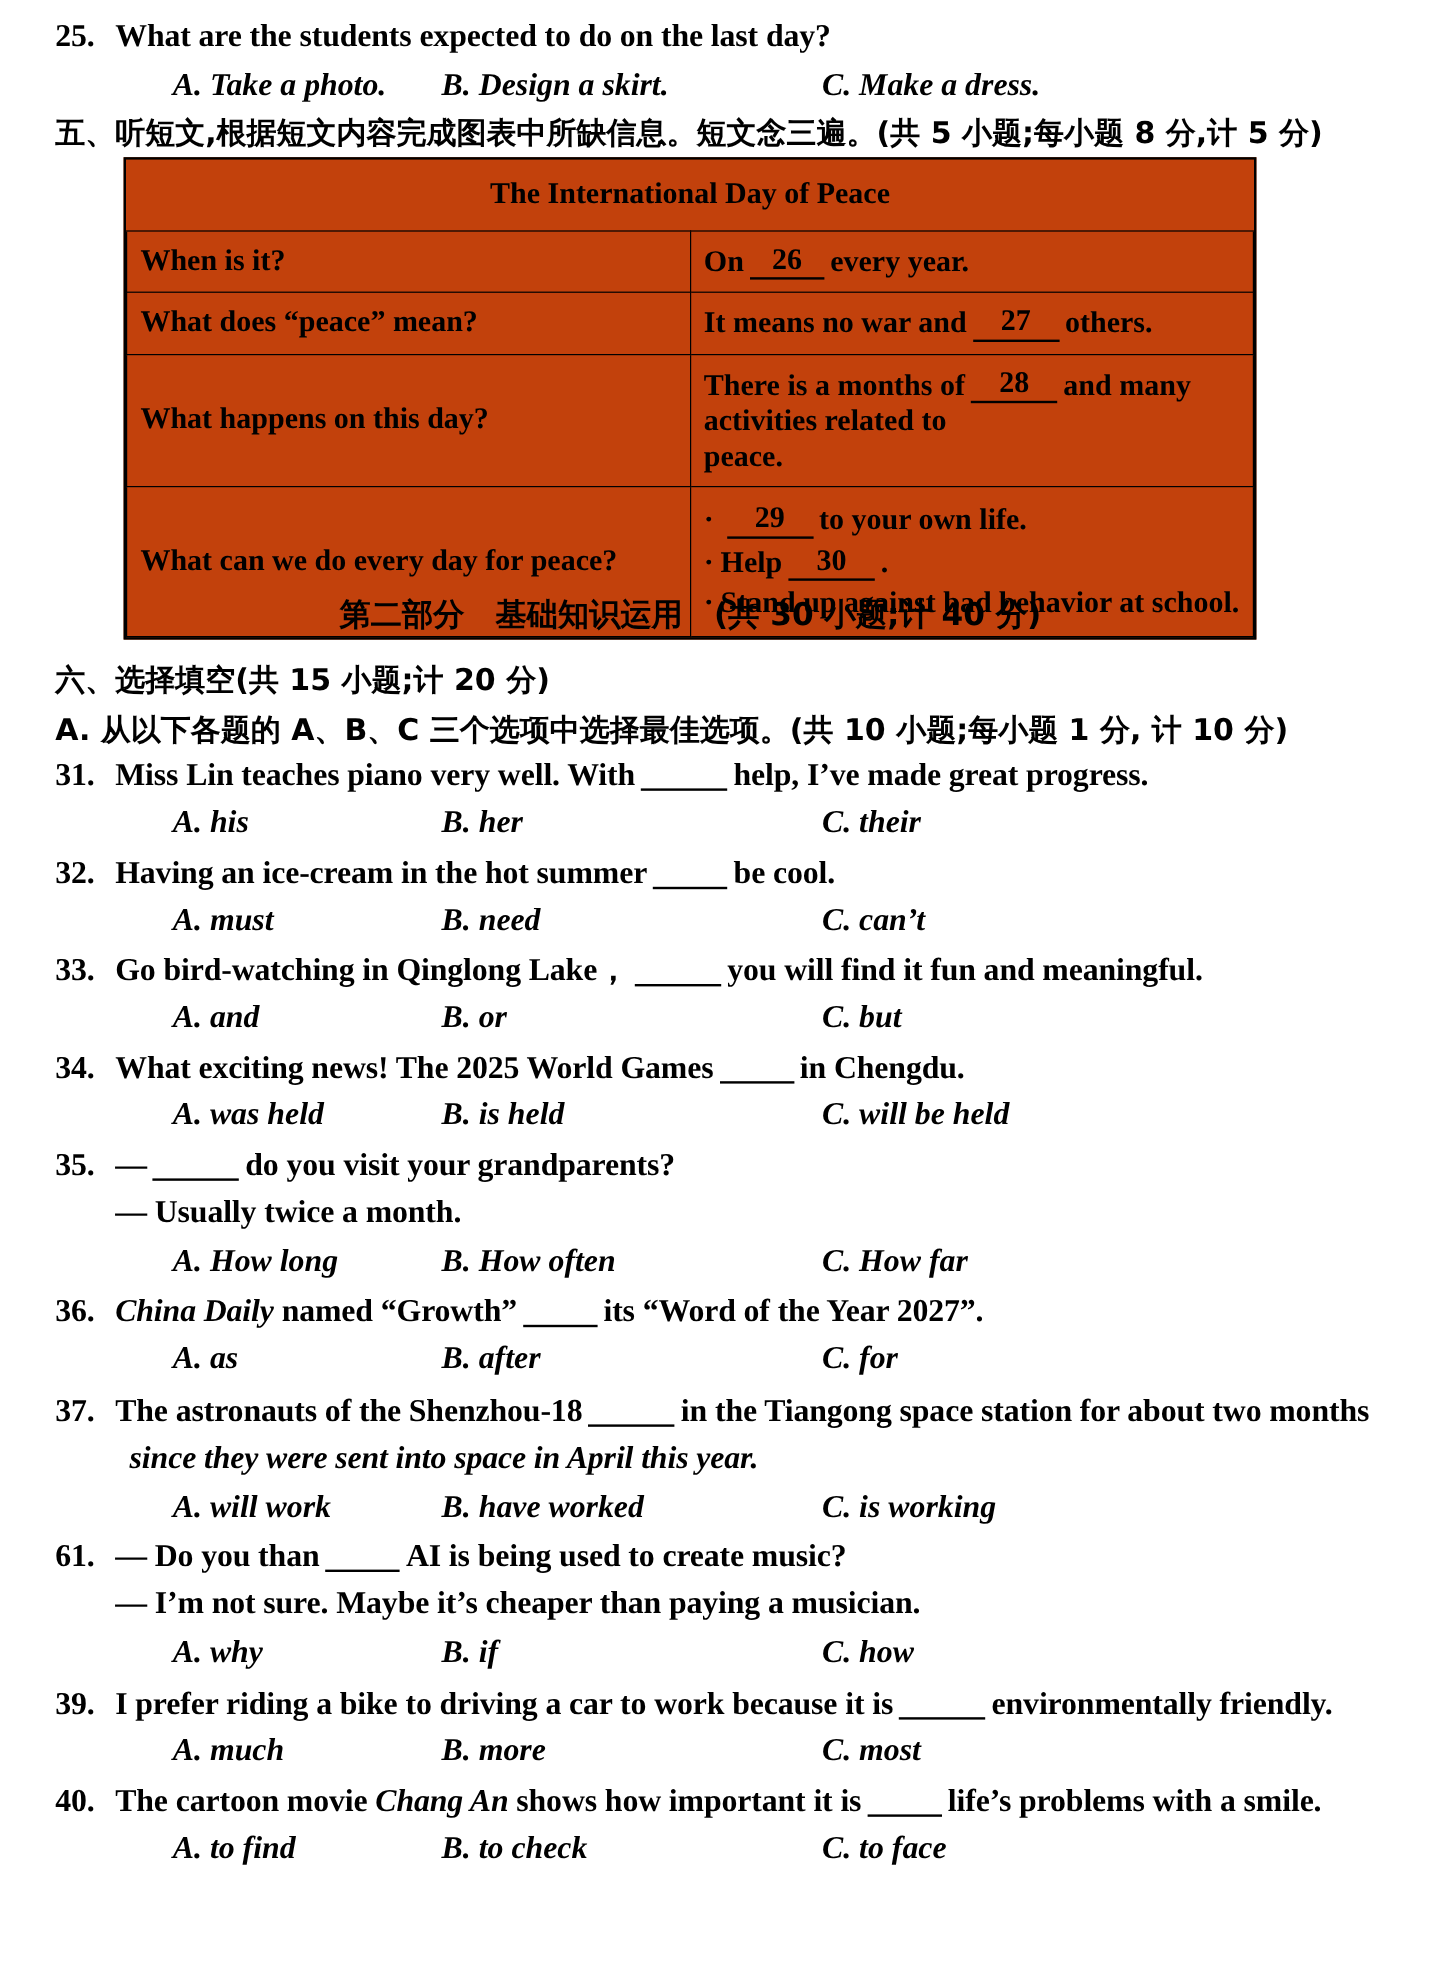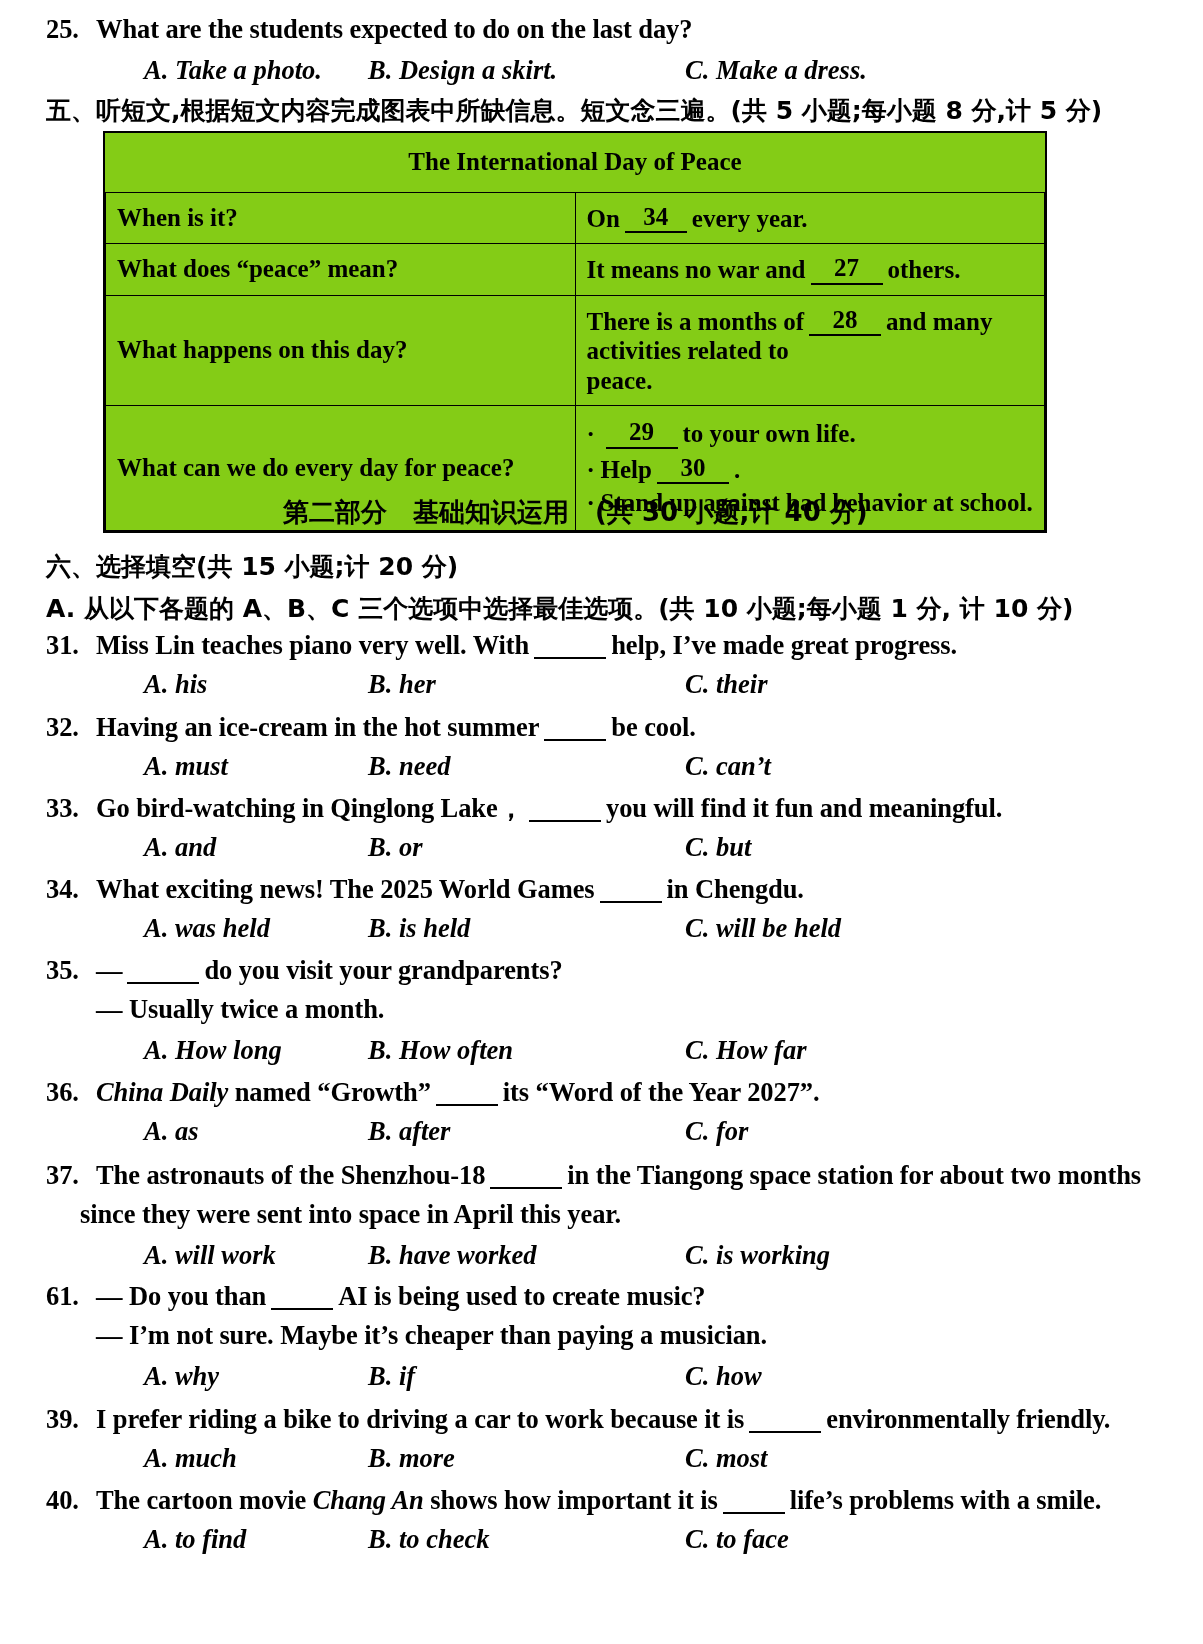--- a/index.html
+++ b/index.html
@@ -70,21 +70,21 @@
   }
 
   
   .peace-table {
     position: absolute;
     left: 103px;
     top: 131px;
     width: 944px;
     border: 2.5px solid #000;
     border-collapse: collapse;
-    background: #84cc16;
+    background: #c2410c;
   }
   .peace-table table {
     width: 100%;
     border-collapse: collapse;
     table-layout: fixed;
   }
   .peace-table td {
     border: 1.6px solid #000;
     font-size: 25px;
     font-weight: 700;
@@ -120,21 +120,21 @@
   <div class="cn" style="position:absolute;top:94px;left:46px;">五、听短文,根据短文内容完成图表中所缺信息。短文念三遍。(共 5 小题;每小题 8 分,计 5 分)</div>
 
   <div class="peace-table">
     <table>
       <tbody>
           <tr>
         <td class="hdr" colspan="2">The International Day of Peace</td>
       </tr>
       <tr>
         <td class="qcol">When is it?</td>
-        <td><span>On</span><span class="blank w-sm" style="text-align:center;">34</span><span>every year.</span></td>
+        <td><span>On</span><span class="blank w-sm" style="text-align:center;">26</span><span>every year.</span></td>
       </tr>
       <tr>
         <td class="qcol">What does “peace” mean?</td>
         <td><span>It means no war and</span><span class="blank w-md" style="text-align:center;">27</span><span>others.</span></td>
       </tr>
       <tr>
         <td class="qcol">What happens on this day?</td>
         <td><span>There is a months of</span><span class="blank w-md" style="text-align:center;">28</span><span>and many activities related to</span><br><span>peace.</span></td>
       </tr>
       <tr>
@@ -164,21 +164,21 @@
       <div class="qline" style="position: absolute; left: 46px; top: 793px;"><span class="num">33.</span><span class="cont"><span>Go bird-watching in Qinglong Lake，</span><span class="blank w-md">&nbsp;</span><span>you will find it fun and meaningful.</span></span></div>
       <div class="options" style="position: absolute; left: 46px; top: 834px;"><span class="opt opt-a">A. and</span><span class="opt opt-b">B. or</span><span class="opt opt-c">C. but</span></div>
       <div class="qline" style="position: absolute; left: 46px; top: 874px;"><span class="num">34.</span><span class="cont"><span>What exciting news! The 2025 World Games</span><span class="blank w-sm">&nbsp;</span><span>in Chengdu.</span></span></div>
       <div class="options" style="position: absolute; left: 46px; top: 915px;"><span class="opt opt-a">A. was held</span><span class="opt opt-b">B. is held</span><span class="opt opt-c">C. will be held</span></div>
       <div class="qline" style="position: absolute; left: 46px; top: 955px;"><span class="num">35.</span><span class="cont"><span>—</span><span class="blank w-md">&nbsp;</span><span>do you visit your grandparents?</span></span></div>
       <div class="qline" style="position: absolute; left: 96px; top: 996px;">— Usually twice a month.</div>
       <div class="options" style="position: absolute; left: 46px; top: 1037px;"><span class="opt opt-a">A. How long</span><span class="opt opt-b">B. How often</span><span class="opt opt-c">C. How far</span></div>
       <div class="qline" style="position: absolute; left: 46px; top: 1077px;"><span class="num">36.</span><span class="cont"><span class="ital">China Daily</span><span> named “Growth”</span><span class="blank w-sm">&nbsp;</span><span>its “Word of the Year 2027”.</span></span></div>
       <div class="options" style="position: absolute; left: 46px; top: 1118px;"><span class="opt opt-a">A. as</span><span class="opt opt-b">B. after</span><span class="opt opt-c">C. for</span></div>
       <div class="qline" style="position: absolute; left: 46px; top: 1160px;"><span class="num">37.</span><span class="cont"><span>The astronauts of the Shenzhou-18</span><span class="blank w-md">&nbsp;</span><span>in the Tiangong space station for about two months</span></span></div>
-      <div class="qline" style="position: absolute; left: 80px; top: 1201px;">since they were sent into space in April this year.</div>
+      <div class="qline" style="position: absolute; left: 108px; top: 1201px; font-style: italic;">since they were sent into space in April this year.</div>
       <div class="options" style="position: absolute; left: 46px; top: 1242px;"><span class="opt opt-a">A. will work</span><span class="opt opt-b">B. have worked</span><span class="opt opt-c">C. is working</span></div>
       <div class="qline" style="position: absolute; left: 46px; top: 1281px;"><span class="num">61.</span><span class="cont"><span>— Do you than</span><span class="blank w-sm">&nbsp;</span><span>AI is being used to create music?</span></span></div>
       <div class="qline" style="position: absolute; left: 96px; top: 1322px;">— I’m not sure.  Maybe it’s cheaper than paying a musician.</div>
       <div class="options" style="position: absolute; left: 46px; top: 1363px;"><span class="opt opt-a">A. why</span><span class="opt opt-b">B. if</span><span class="opt opt-c">C. how</span></div>
       <div class="qline" style="position: absolute; left: 46px; top: 1404px;"><span class="num">39.</span><span class="cont"><span>I prefer riding a bike to driving a car to work because it is</span><span class="blank w-md">&nbsp;</span><span>environmentally friendly.</span></span></div>
       <div class="options" style="position: absolute; left: 46px; top: 1445px;"><span class="opt opt-a">A. much</span><span class="opt opt-b">B. more</span><span class="opt opt-c">C. most</span></div>
       <div class="qline" style="position: absolute; left: 46px; top: 1485px;"><span class="num">40.</span><span class="cont"><span>The cartoon movie </span><span class="ital">Chang An</span><span> shows how important it is</span><span class="blank w-sm">&nbsp;</span><span>life’s problems with a smile.</span></span></div>
       <div class="options" style="position: absolute; left: 46px; top: 1526px;"><span class="opt opt-a">A. to find</span><span class="opt opt-b">B. to check</span><span class="opt opt-c">C. to face</span></div>
     </div>
 

